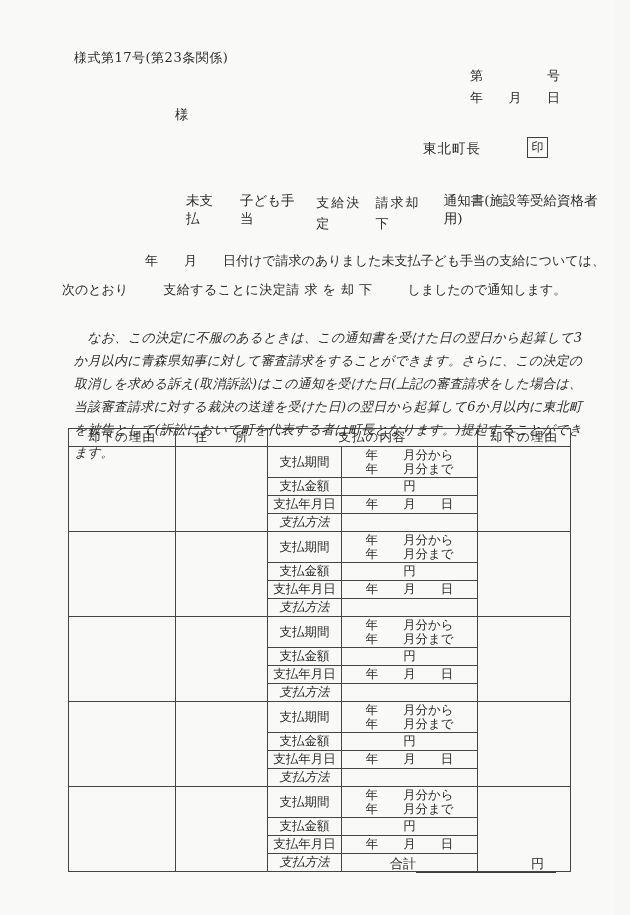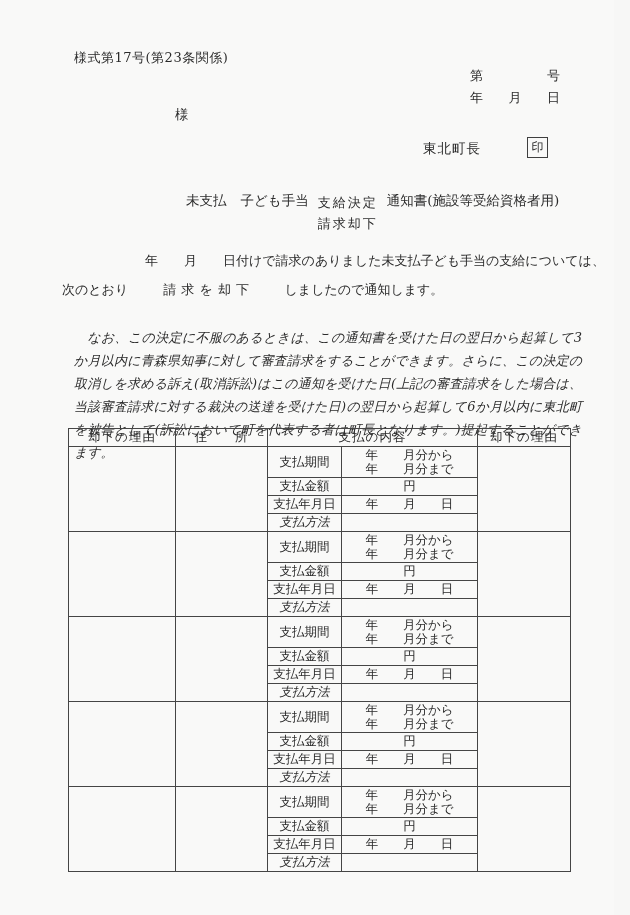--- a/index.html
+++ b/index.html
@@ -35,21 +35,21 @@
     display: flex; align-items: center; justify-content: center;
     font-size: 12px;
   }
   .title-row {
     left: 186px; top: 192px; height: 46px;
     display: flex; align-items: flex-start; gap: 9px;
     font-size: 13.5px;
   }
   .title-part2 { margin-left: 5px; }
   .choice-stack {
-    display: flex; flex-direction: column; align-items: center;
+    display: flex; flex-direction: row; align-items: center;
     line-height: 21px; font-size: 13px;
   }
   .title-row .choice-stack { letter-spacing: 2px; }
   .request-line { left: 145px; top: 252px; font-size: 13px; }
   .decision-row {
     left: 62px; top: 267px; height: 45px;
     display: flex; align-items: center; gap: 35px;
     font-size: 13px;
   }
   .decision-row .choice-stack { line-height: 22px; letter-spacing: 0.5px; }
@@ -130,20 +130,21 @@
       <span>請求却下</span>
     </span>
     <span>通知書(施設等受給資格者用)</span>
   </div>
 
   <div class="abs request-line">年　　月　　日付けで請求のありました未支払子ども手当の支給については、</div>
 
   <div class="abs decision-row">
     <span>次のとおり</span>
     <span class="choice-stack">
+      <span>支給することに決定</span>
       <span>請 求 を 却 下</span>
     </span>
     <span>しましたので通知します。</span>
   </div>
 
   <p class="abs note">　なお、この決定に不服のあるときは、この通知書を受けた日の翌日から起算して3か月以内に青森県知事に対して審査請求をすることができます。さらに、この決定の取消しを求める訴え(取消訴訟)はこの通知を受けた日(上記の審査請求をした場合は、当該審査請求に対する裁決の送達を受けた日)の翌日から起算して6か月以内に東北町を被告として(訴訟において町を代表する者は町長となります。)提起することができます。</p>
 
   <table class="form-table">
     <colgroup>
       <col style="width:107px">
@@ -270,14 +271,18 @@
         <td>支払年月日</td>
         <td>年　　月　　日</td>
       </tr>
       <tr class="r-method">
         <td>支払方法</td>
         <td></td>
       </tr>
     </tbody>
   </table>
 
+  <div class="abs total-row">
+    <span>合計</span>
+    <span class="total-underline">円</span>
+  </div>
 
 </div>
 
 </body></html>

